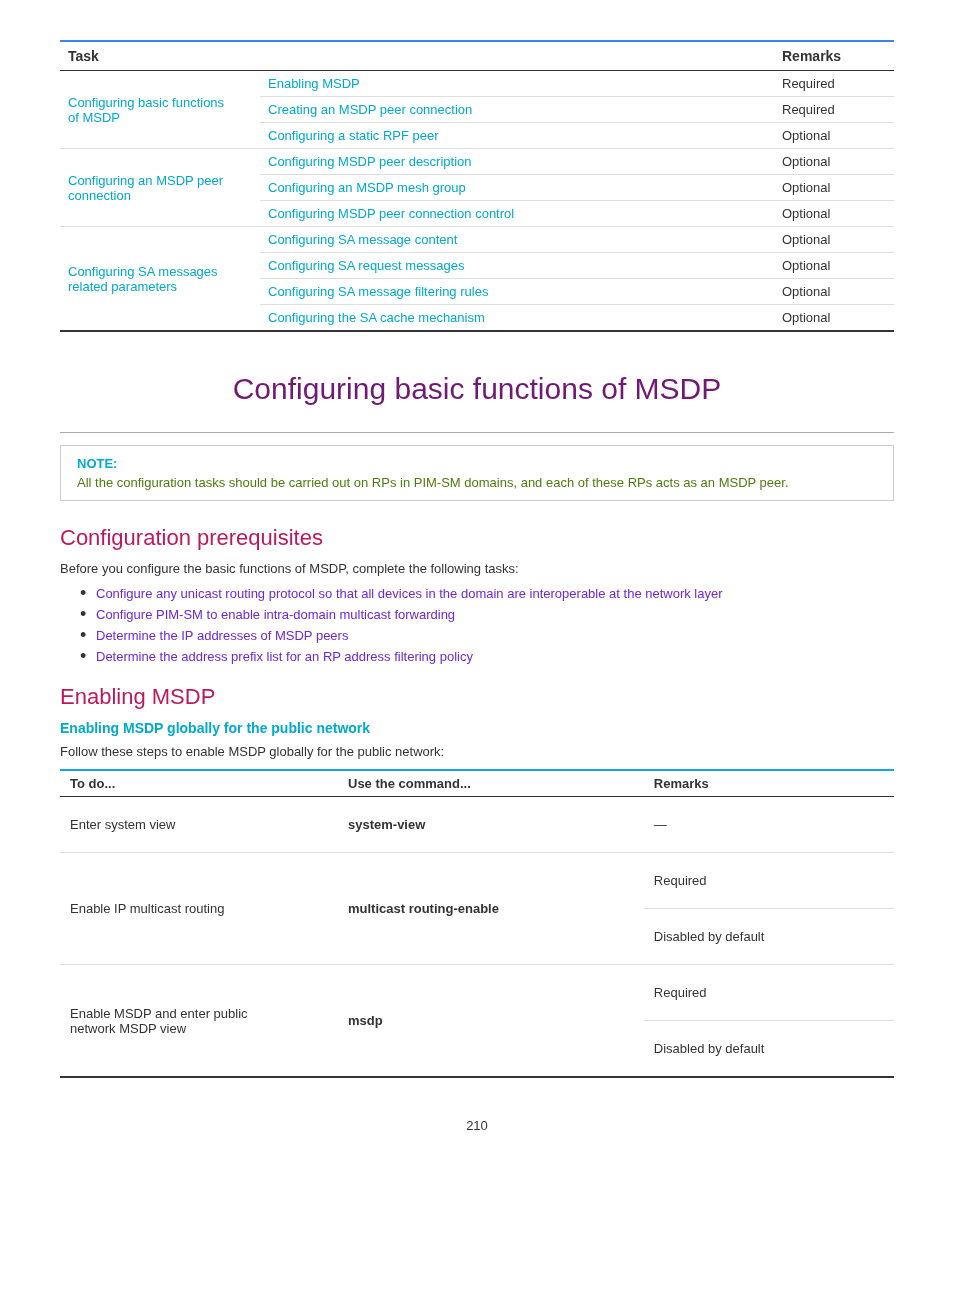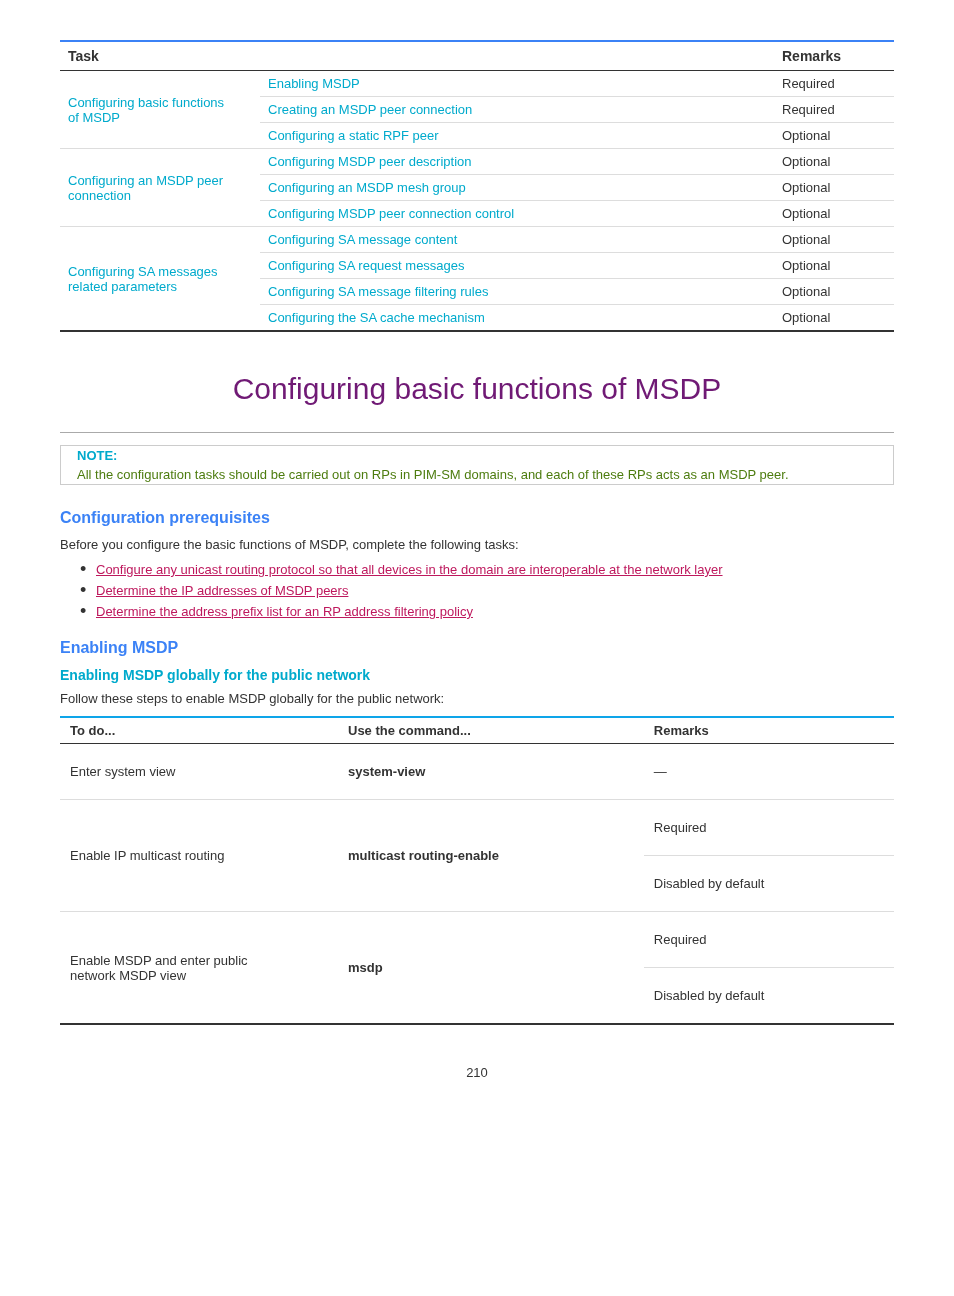--- a/index.html
+++ b/index.html
@@ -67,61 +67,60 @@
     }
     .section-divider {
       border: none;
       border-top: 1px solid #aaa;
       margin-bottom: 12px;
     }
 
     
     .note-box {
       border: 1px solid #ccc;
-      padding: 2px 16px;
+      padding: 10px 16px;
       margin-bottom: 24px;
     }
     .note-label {
       color: #00aacc;
       font-weight: bold;
       font-size: 13px;
       margin-bottom: 4px;
     }
     .note-text {
       font-size: 13px;
       color: #4d7c0f;
     }
 
     
     .sub-section-title {
-      font-size: 16px;
-      font-weight: 700;
-      color: #3b82f6;
+      font-size: 22px;
+      font-weight: 400;
+      color: #be185d;
       margin-bottom: 10px;
     }
 
     
     .body-text {
       font-size: 13px;
       margin-bottom: 10px;
       color: #333;
     }
 
     
     .bullet-list {
       list-style: none;
       margin: 0 0 20px 20px;
     }
     .bullet-list li {
       font-size: 13px;
-      color: #be185d;
+      color: #6d28d9;
       margin-bottom: 6px;
       position: relative;
       padding-left: 16px;
-      text-decoration: underline;
     }
     .bullet-list li::before {
       content: "•";
       position: absolute;
       left: 0;
       color: #333;
       font-size: 18px;
       line-height: 1;
       top: -2px;
     }
@@ -241,20 +240,21 @@
 
 <div class="note-box">
   <div class="note-label">NOTE:</div>
   <div class="note-text">All the configuration tasks should be carried out on RPs in PIM-SM domains, and each of these RPs acts as an MSDP peer.</div>
 </div>
 
 <h2 class="sub-section-title">Configuration prerequisites</h2>
 <p class="body-text">Before you configure the basic functions of MSDP, complete the following tasks:</p>
 <ul class="bullet-list">
   <li>Configure any unicast routing protocol so that all devices in the domain are interoperable at the network layer</li>
+  <li>Configure PIM-SM to enable intra-domain multicast forwarding</li>
   <li>Determine the IP addresses of MSDP peers</li>
   <li>Determine the address prefix list for an RP address filtering policy</li>
 </ul>
 
 <h2 class="sub-section-title">Enabling MSDP</h2>
 <p class="subsub-title">Enabling MSDP globally for the public network</p>
 <p class="body-text">Follow these steps to enable MSDP globally for the public network:</p>
 
 <table class="cmd-table">
   <thead>

